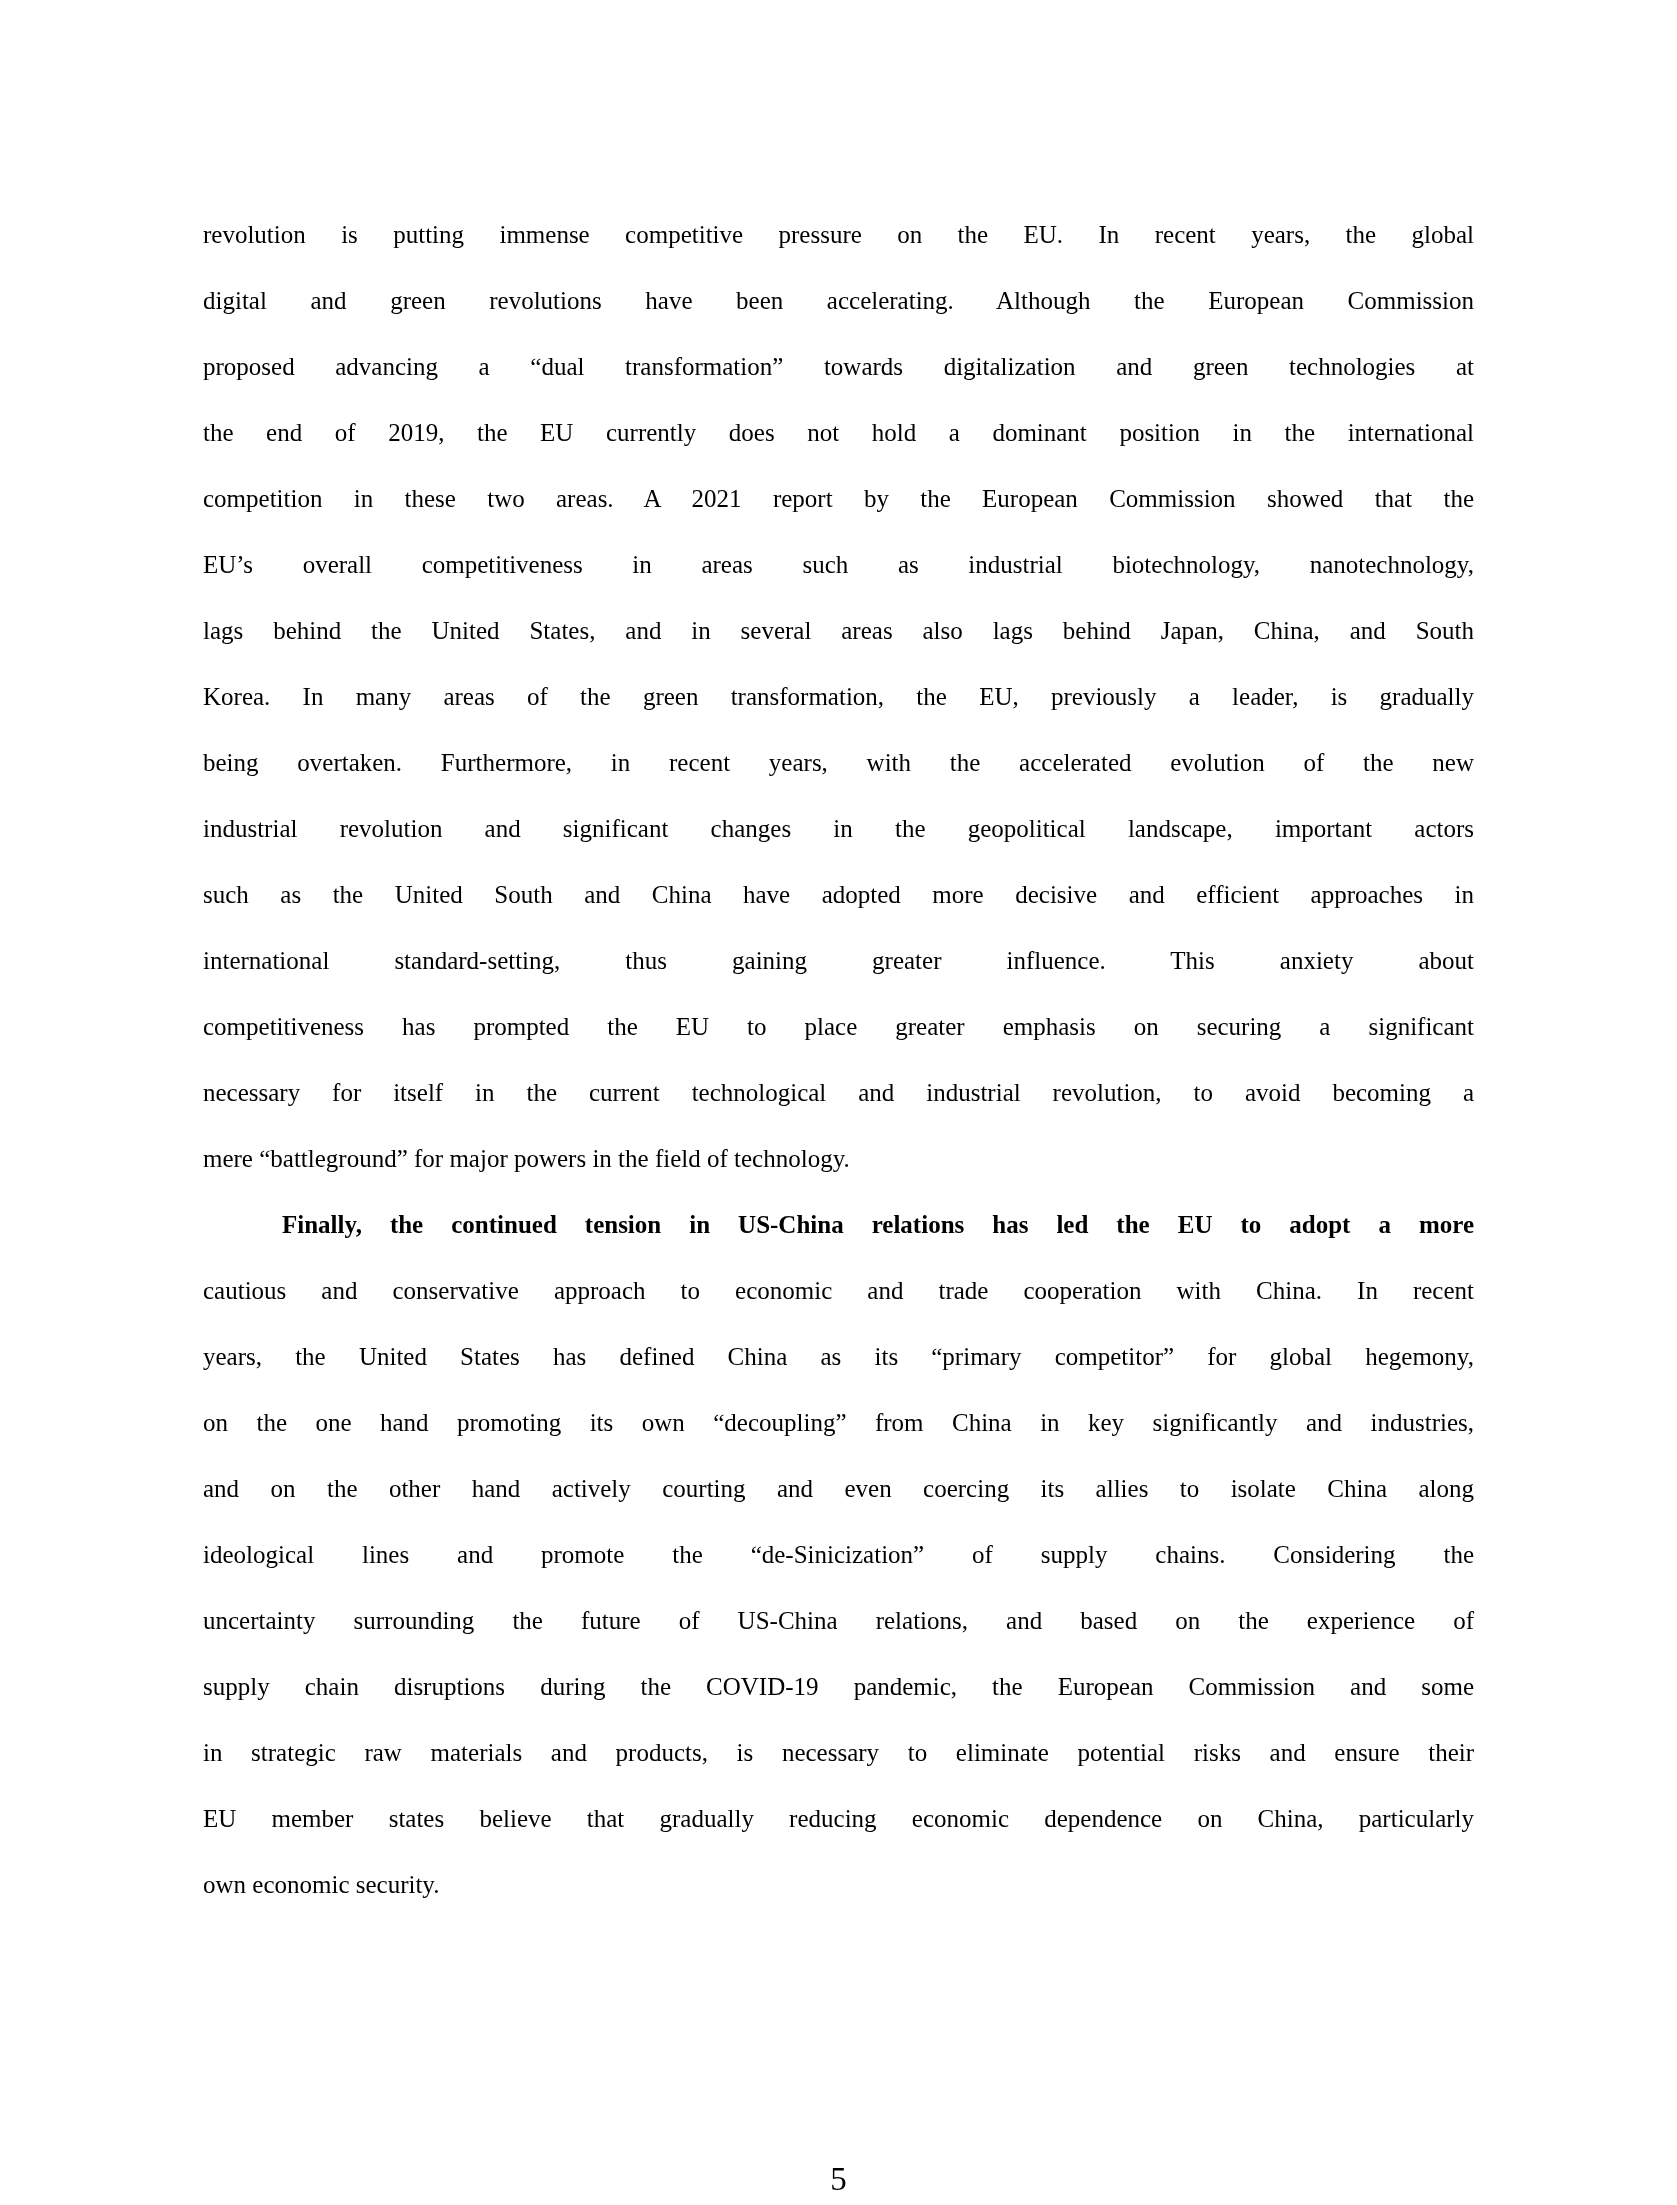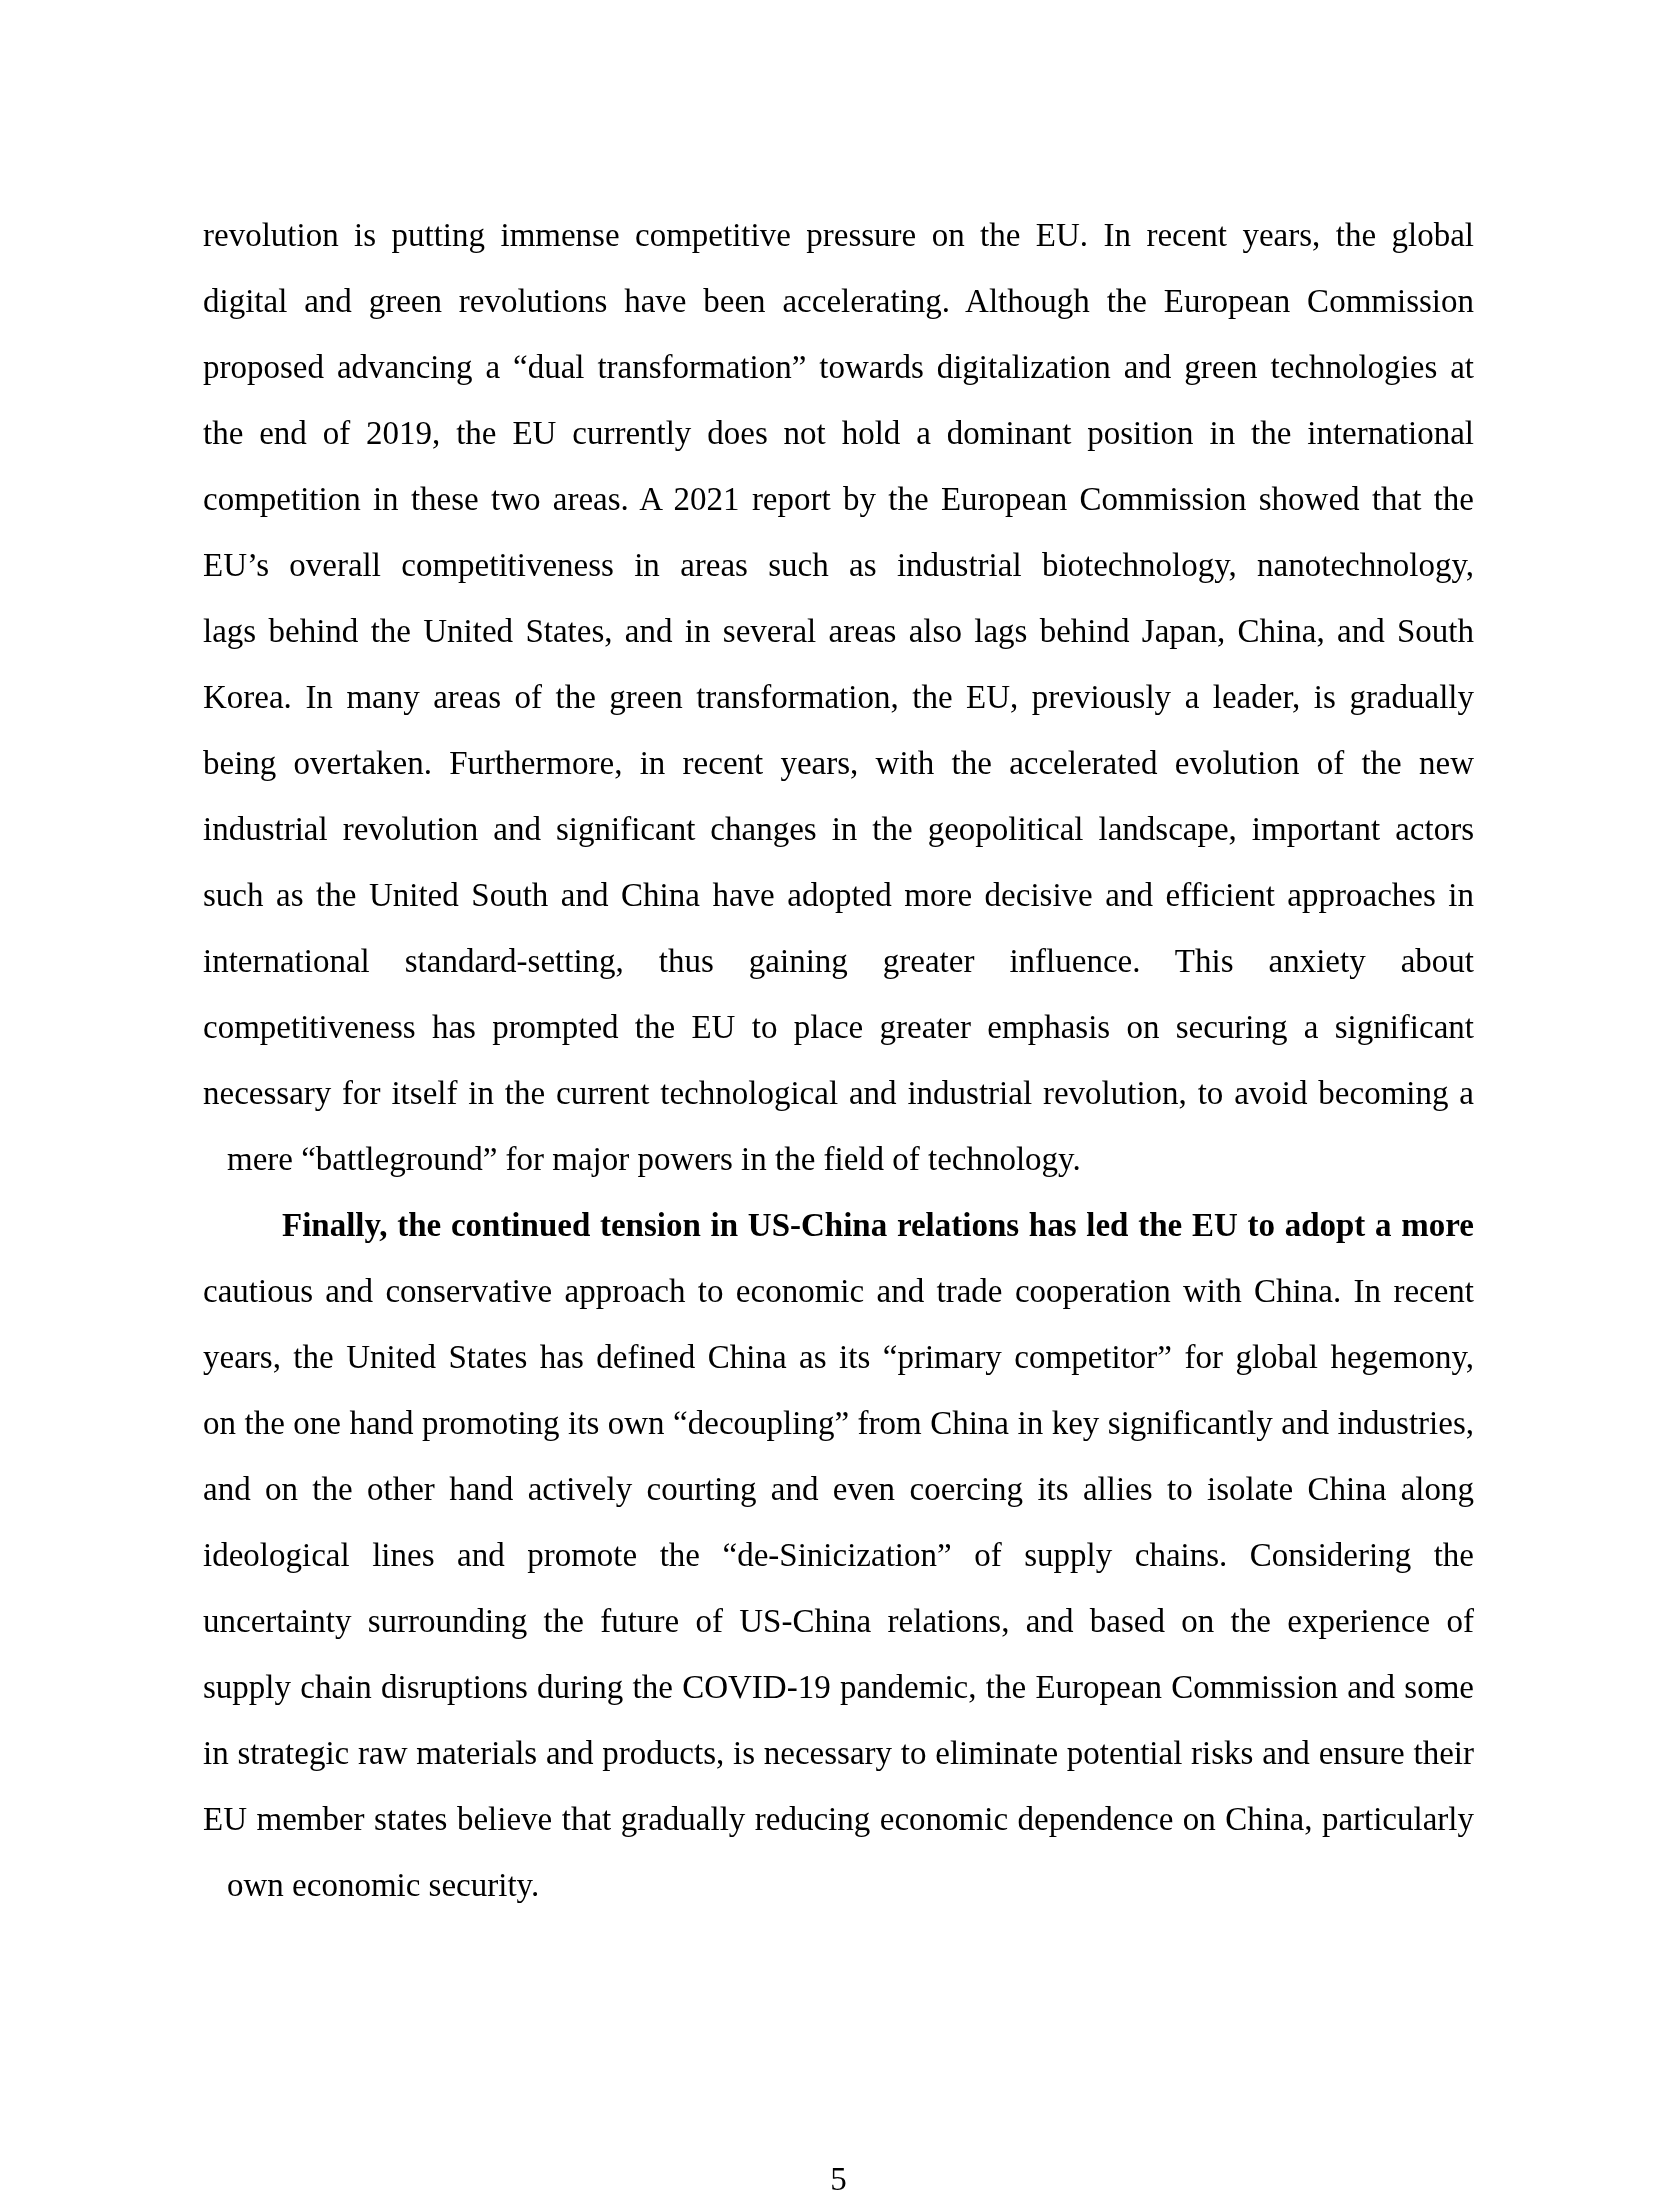--- a/index.html
+++ b/index.html
@@ -30,30 +30,29 @@
     width: 1271px;
   }
   .paragraph {
     margin: 0;
     padding: 0;
   }
   .line {
     display: block;
     height: 66px;
     line-height: 40px;
-    font-size: 33px;
+    font-size: 25px;
     white-space: nowrap;
     text-align: justify;
     text-align-last: justify;
     overflow: visible;
   }
   .line.last {
     text-align: right;
     text-align-last: left;
-    margin-left: 24px;
   }
   .line.indent {
     padding-left: 79px;
     font-weight: bold;
   }
   .page-number {
     position: absolute;
     left: 0;
     width: 1677px;
     top: 2159px;

